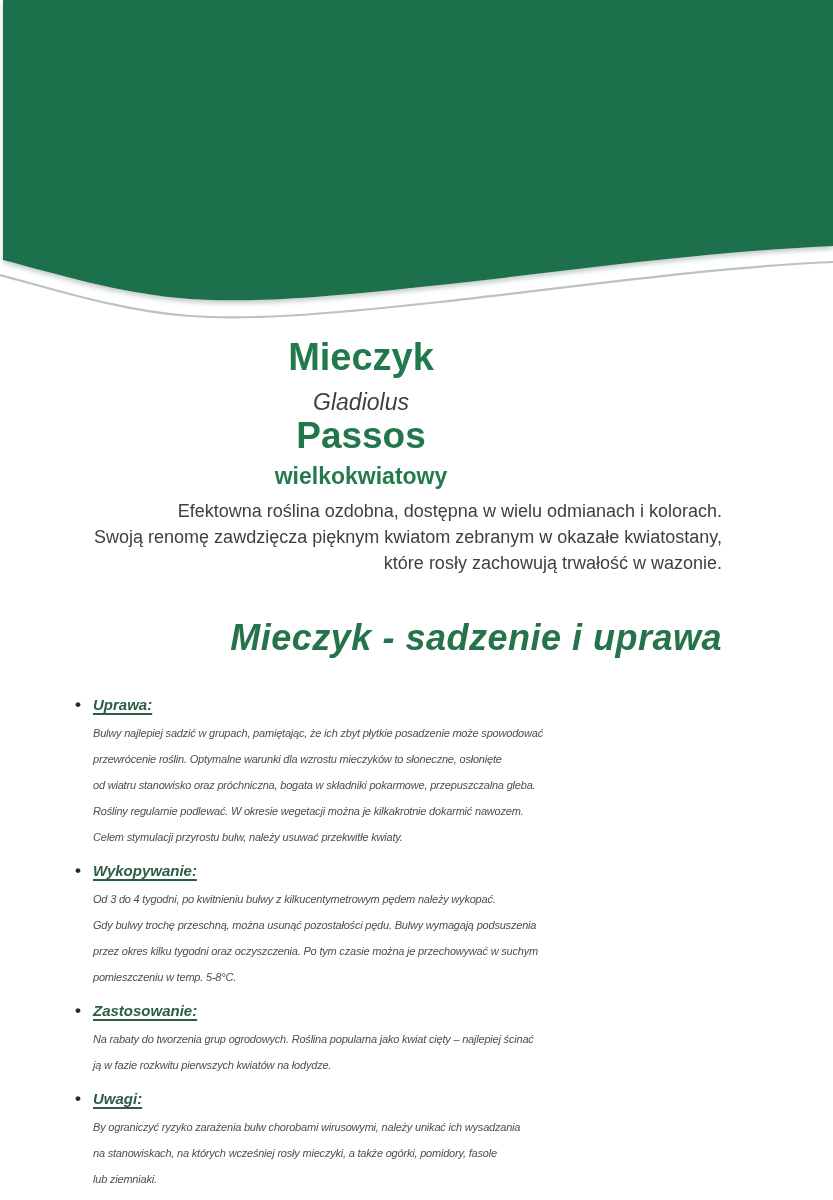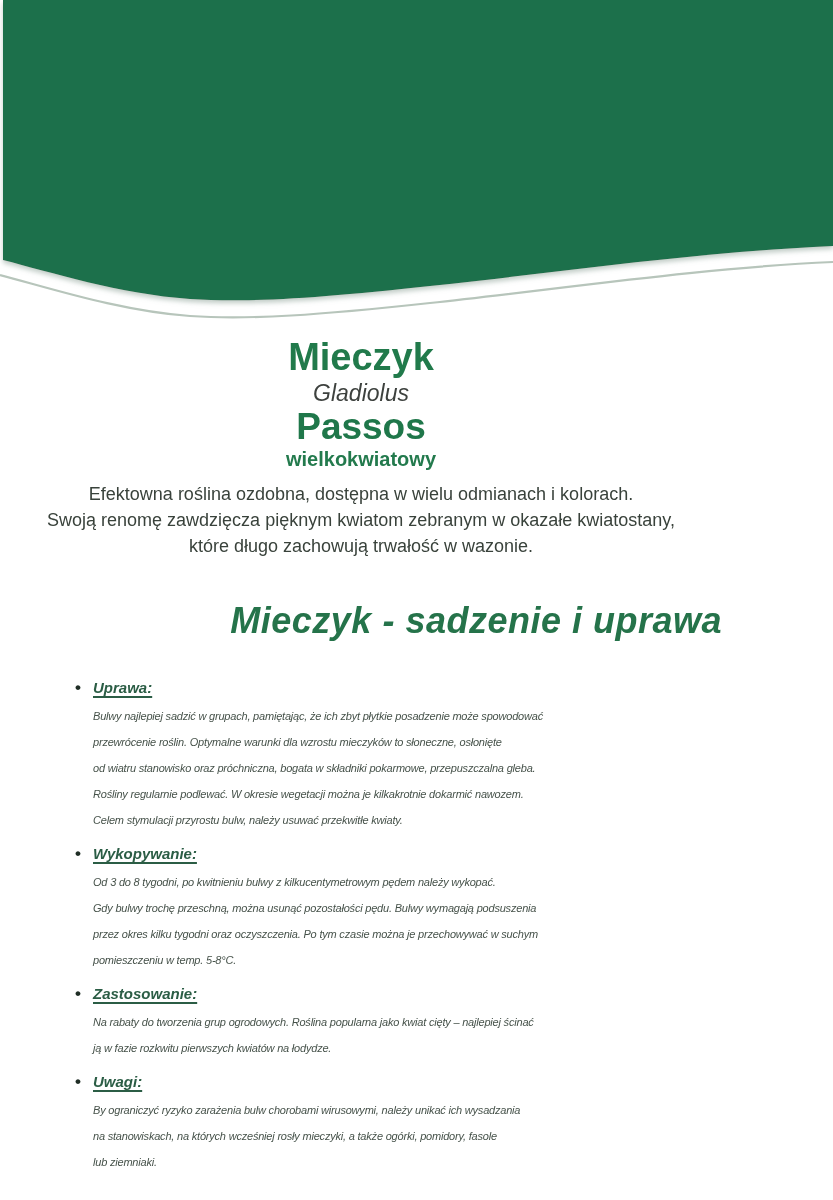--- a/index.html
+++ b/index.html
@@ -31,48 +31,49 @@
   .plant-title {
     font-size: 38px;
     line-height: 40px;
     font-weight: 700;
     color: #217a4b;
     margin: 0;
   }
   .latin-name {
     font-size: 23px;
     line-height: 26px;
-    margin-top: 3px;
+    margin-top: 12px;
     font-style: italic;
     font-weight: 500;
     color: #3d413e;
   }
   .variety-name {
     font-size: 37px;
     line-height: 38px;
     margin-top: 2px;
     font-weight: 700;
     color: #1f774a;
   }
   .variety-type {
-    font-size: 20px;
+    font-size: 23px;
     line-height: 27px;
-    margin-top: 0;
+    margin-top: 8px;
     font-weight: 700;
     color: #237a4d;
   }
   .intro {
     margin-top: 8px;
     text-align: center;
     color: #39423b;
   }
   .intro .ln {
     font-size: 18px;
     line-height: 26px;
     font-weight: 400;
+    text-align: right;
   }
   .main-heading {
     margin-top: 39px;
     text-align: right;
     font-size: 36px;
     line-height: 46px;
     font-weight: 700;
     font-style: italic;
     color: #25734a;
     letter-spacing: 0.5px;
@@ -135,21 +136,21 @@
   <div class="title-block">
     <div class="plant-title">Mieczyk</div>
     <div class="latin-name">Gladiolus</div>
     <div class="variety-name">Passos</div>
     <div class="variety-type">wielkokwiatowy</div>
   </div>
 
   <div class="intro">
     <div class="ln">Efektowna roślina ozdobna, dostępna w wielu odmianach i kolorach.</div>
     <div class="ln">Swoją renomę zawdzięcza pięknym kwiatom zebranym w okazałe kwiatostany,</div>
-    <div class="ln">które długo zachowują trwałość w wazonie.</div>
+    <div class="ln">które rosły zachowują trwałość w wazonie.</div>
   </div>
 
   <div class="main-heading">Mieczyk - sadzenie i uprawa</div>
 
   <div class="care-sections">
 
     <div class="care-sec">
       <div class="sec-head">
         <span class="bullet">•</span><span class="sec-title">Uprawa:</span>
       </div>
@@ -160,21 +161,21 @@
         <div class="ln">Rośliny regularnie podlewać. W okresie wegetacji można je kilkakrotnie dokarmić nawozem.</div>
         <div class="ln">Celem stymulacji przyrostu bulw, należy usuwać przekwitłe kwiaty.</div>
       </div>
     </div>
 
     <div class="care-sec">
       <div class="sec-head">
         <span class="bullet">•</span><span class="sec-title">Wykopywanie:</span>
       </div>
       <div class="sec-body">
-        <div class="ln">Od 3 do 8 tygodni, po kwitnieniu bulwy z kilkucentymetrowym pędem należy wykopać.</div>
+        <div class="ln">Od 3 do 4 tygodni, po kwitnieniu bulwy z kilkucentymetrowym pędem należy wykopać.</div>
         <div class="ln">Gdy bulwy trochę przeschną, można usunąć pozostałości pędu. Bulwy wymagają podsuszenia</div>
         <div class="ln">przez okres kilku tygodni oraz oczyszczenia. Po tym czasie można je przechowywać w suchym</div>
         <div class="ln">pomieszczeniu w temp. 5-8°C.</div>
       </div>
     </div>
 
     <div class="care-sec">
       <div class="sec-head">
         <span class="bullet">•</span><span class="sec-title">Zastosowanie:</span>
       </div>

